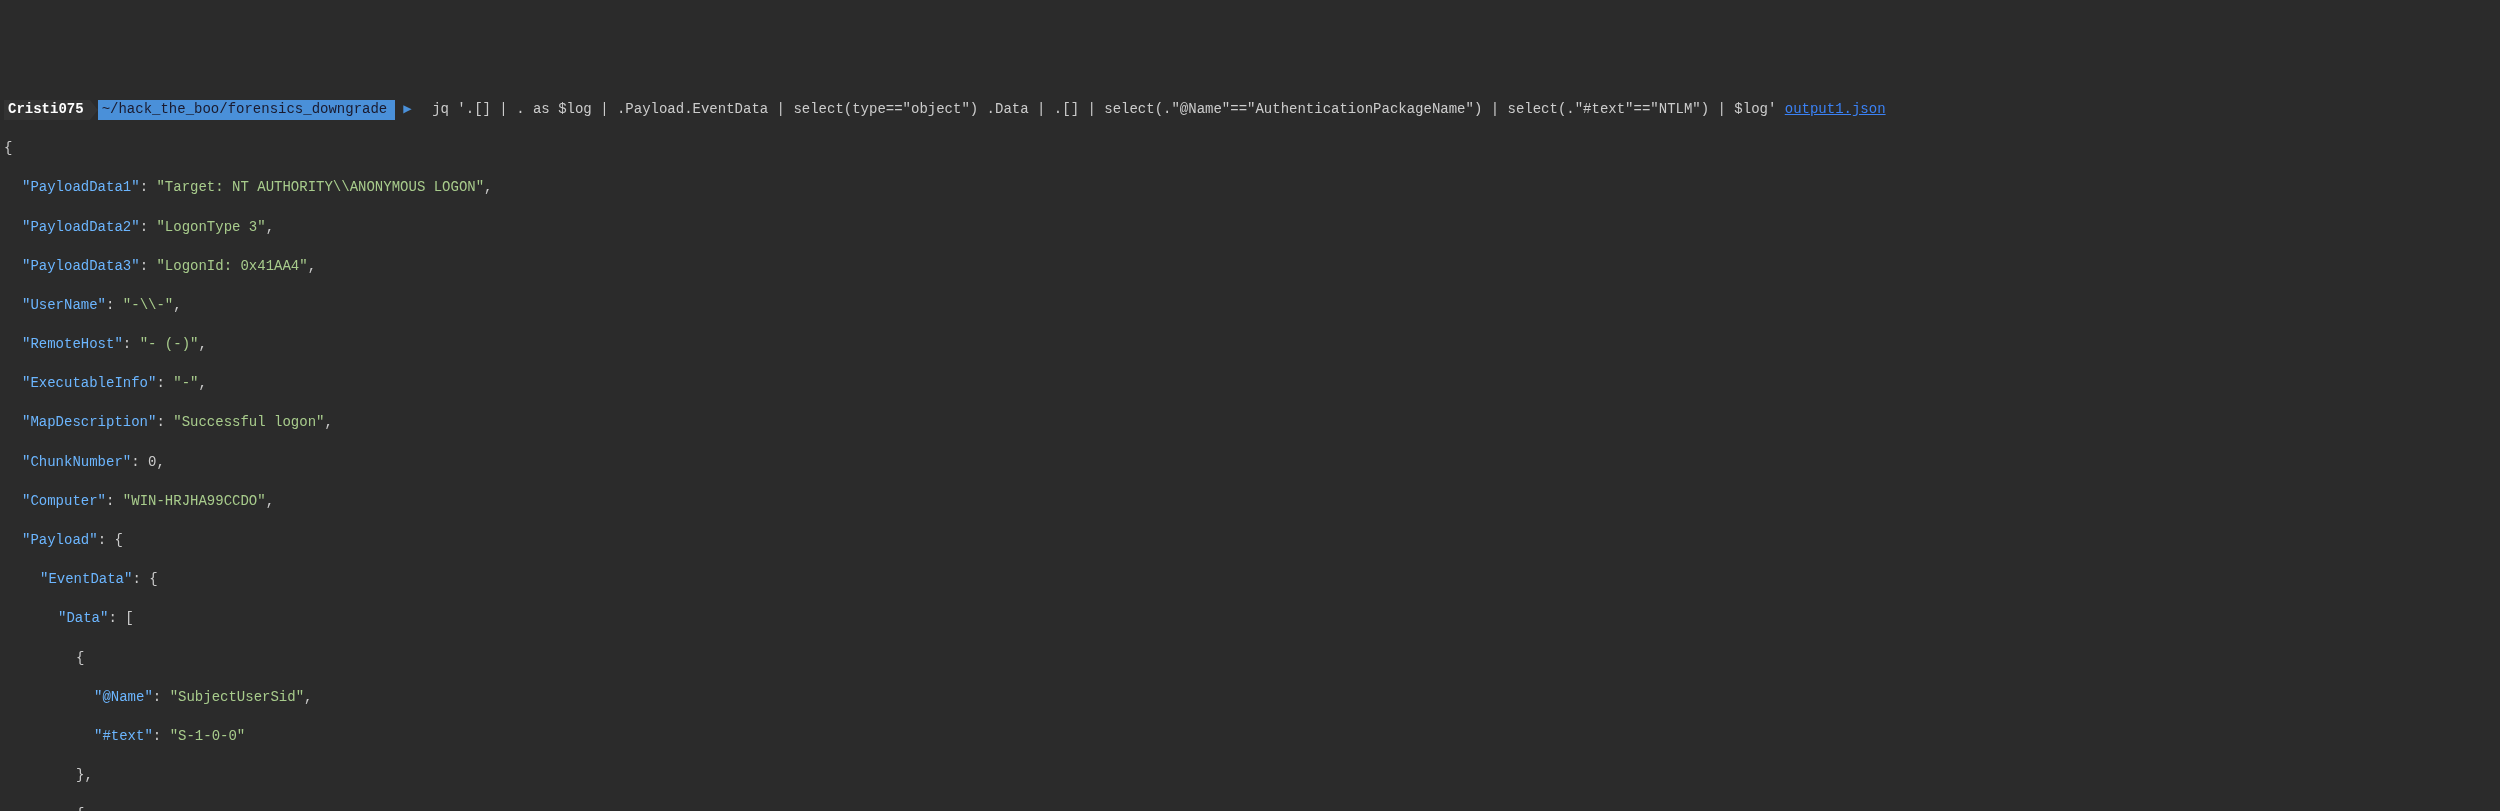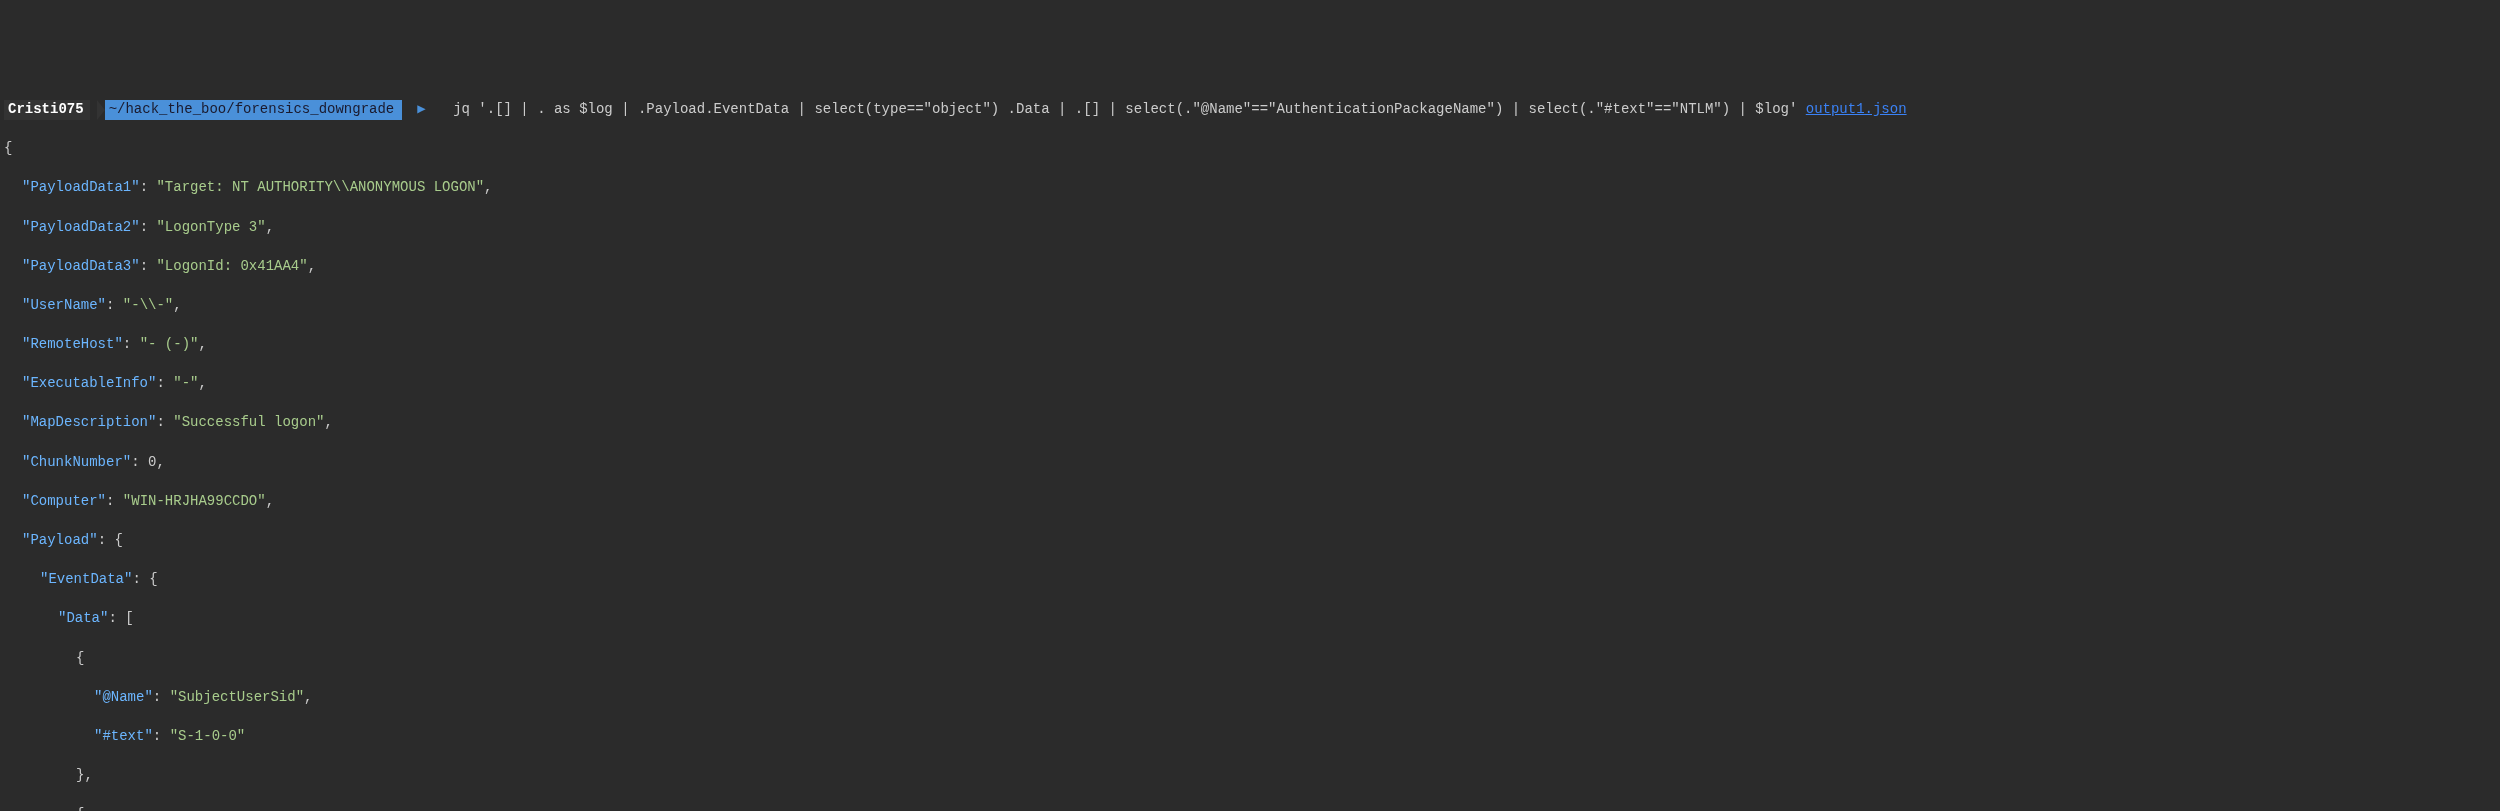--- a/index.html
+++ b/index.html
@@ -16,21 +16,21 @@
       padding: 0;
       white-space: pre;
     }
     .terminal {
       padding: 2px 4px;
     }
     .prompt-line {
       display: flex;
       align-items: center;
       flex-wrap: nowrap;
-      gap: 15px;
+      gap: 8px;
     }
     .user-segment {
       background: #333333;
       color: #ffffff;
       font-weight: bold;
       padding: 0 6px 0 4px;
       display: inline-block;
     }
     .path-segment {
       background: #4a90d9;

